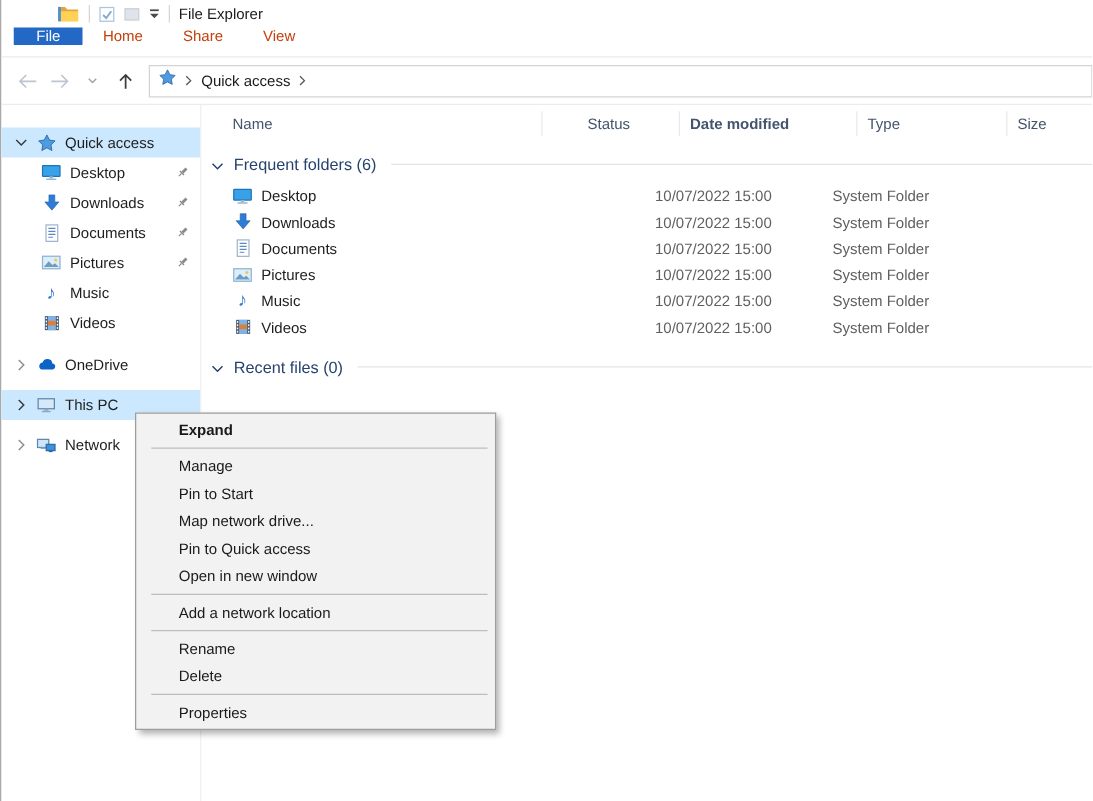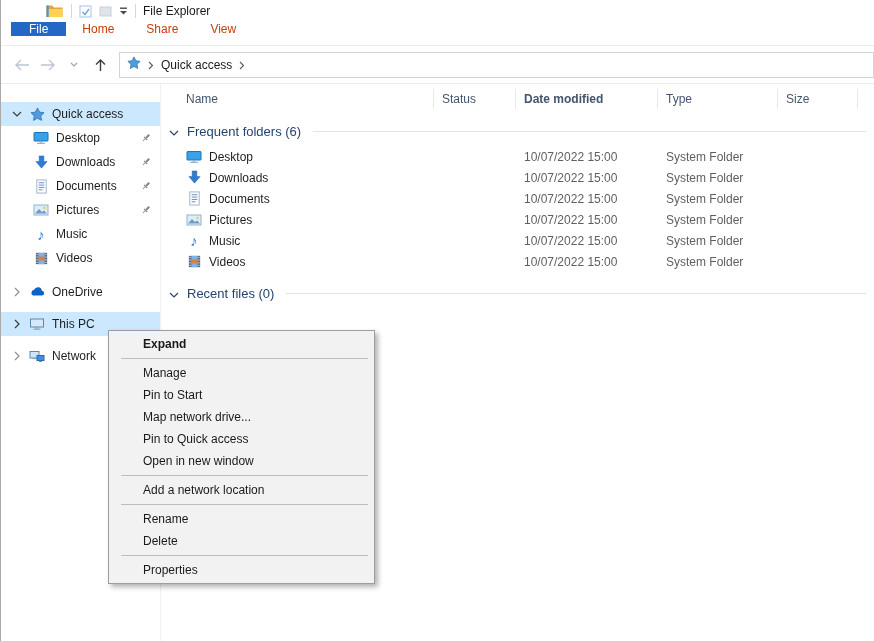--- a/index.html
+++ b/index.html
@@ -41,42 +41,42 @@
   .side-item.child .icon { margin-left:32px; }
   .side-item .label { margin-left:7px; white-space:nowrap; }
   .side-item .pin { position:absolute; right:8px; top:6px; }
   .sgap8 { height:8px; } .sgap10 { height:10px; }
 
   .content { flex:1; position:relative; }
   .colheaders { height:30px; display:flex; align-items:center; font-size:12px; color:#44546d; }
   .colcell { display:flex; align-items:center; height:20px; padding-left:8px;
              border-right:1px solid #e7eaf0; }
   .c-name { width:273px; padding-left:25px; }
-  .c-status { width:82px; }
+  .c-status { width:82px;margin-left:28px; }
   .c-date { width:142px;font-weight:bold; }
   .c-type { width:120px; }
   .c-size { width:80px; }
 
   .group { display:flex; align-items:center; height:22px; margin:6px 8px 4px 8px;
            font-size:13px; color:#26436f; }
   .group .glabel { margin-left:8px; }
   .group .rule { flex:1; height:1px; background:#e4e4e4; margin-left:12px; }
 
   .frow { height:21px; display:flex; align-items:center; font-size:12px; }
   .frow .cell { display:flex; align-items:center; height:100%; }
   .frow .name { width:273px; padding-left:25px; color:#1e1e1e; }
   .frow .name .icon { width:16px; height:16px; margin-right:7px; display:flex;
                       align-items:center; justify-content:center; }
   .frow .status { width:82px; }
   .frow .date, .frow .type { color:#5f5f5f; padding-left:8px; }
   .frow .date { width:142px; }
   .frow .type { width:120px; }
 
   
-  .ctxmenu { position:absolute; left:107px; top:330px; width:267px; background:#f2f2f2;
+  .ctxmenu { position:absolute; left:107px; top:330px; width:289px; background:#f2f2f2;
              border:1px solid #9d9d9d; box-shadow:3px 3px 5px rgba(0,0,0,0.3);
              padding:2px 0; font-size:12px; color:#1a1a1a; z-index:10; }
   .mi { height:22px; line-height:22px; padding-left:34px; white-space:nowrap; }
   .mi.bold { font-weight:bold; }
   .msep { border-top:1px solid #bdbdbd; margin:3px 6px 3px 12px; }
 
   .note { color:#2f7cd6; font-size:15px; line-height:1; }
 </style>
 </head>
 <body>

